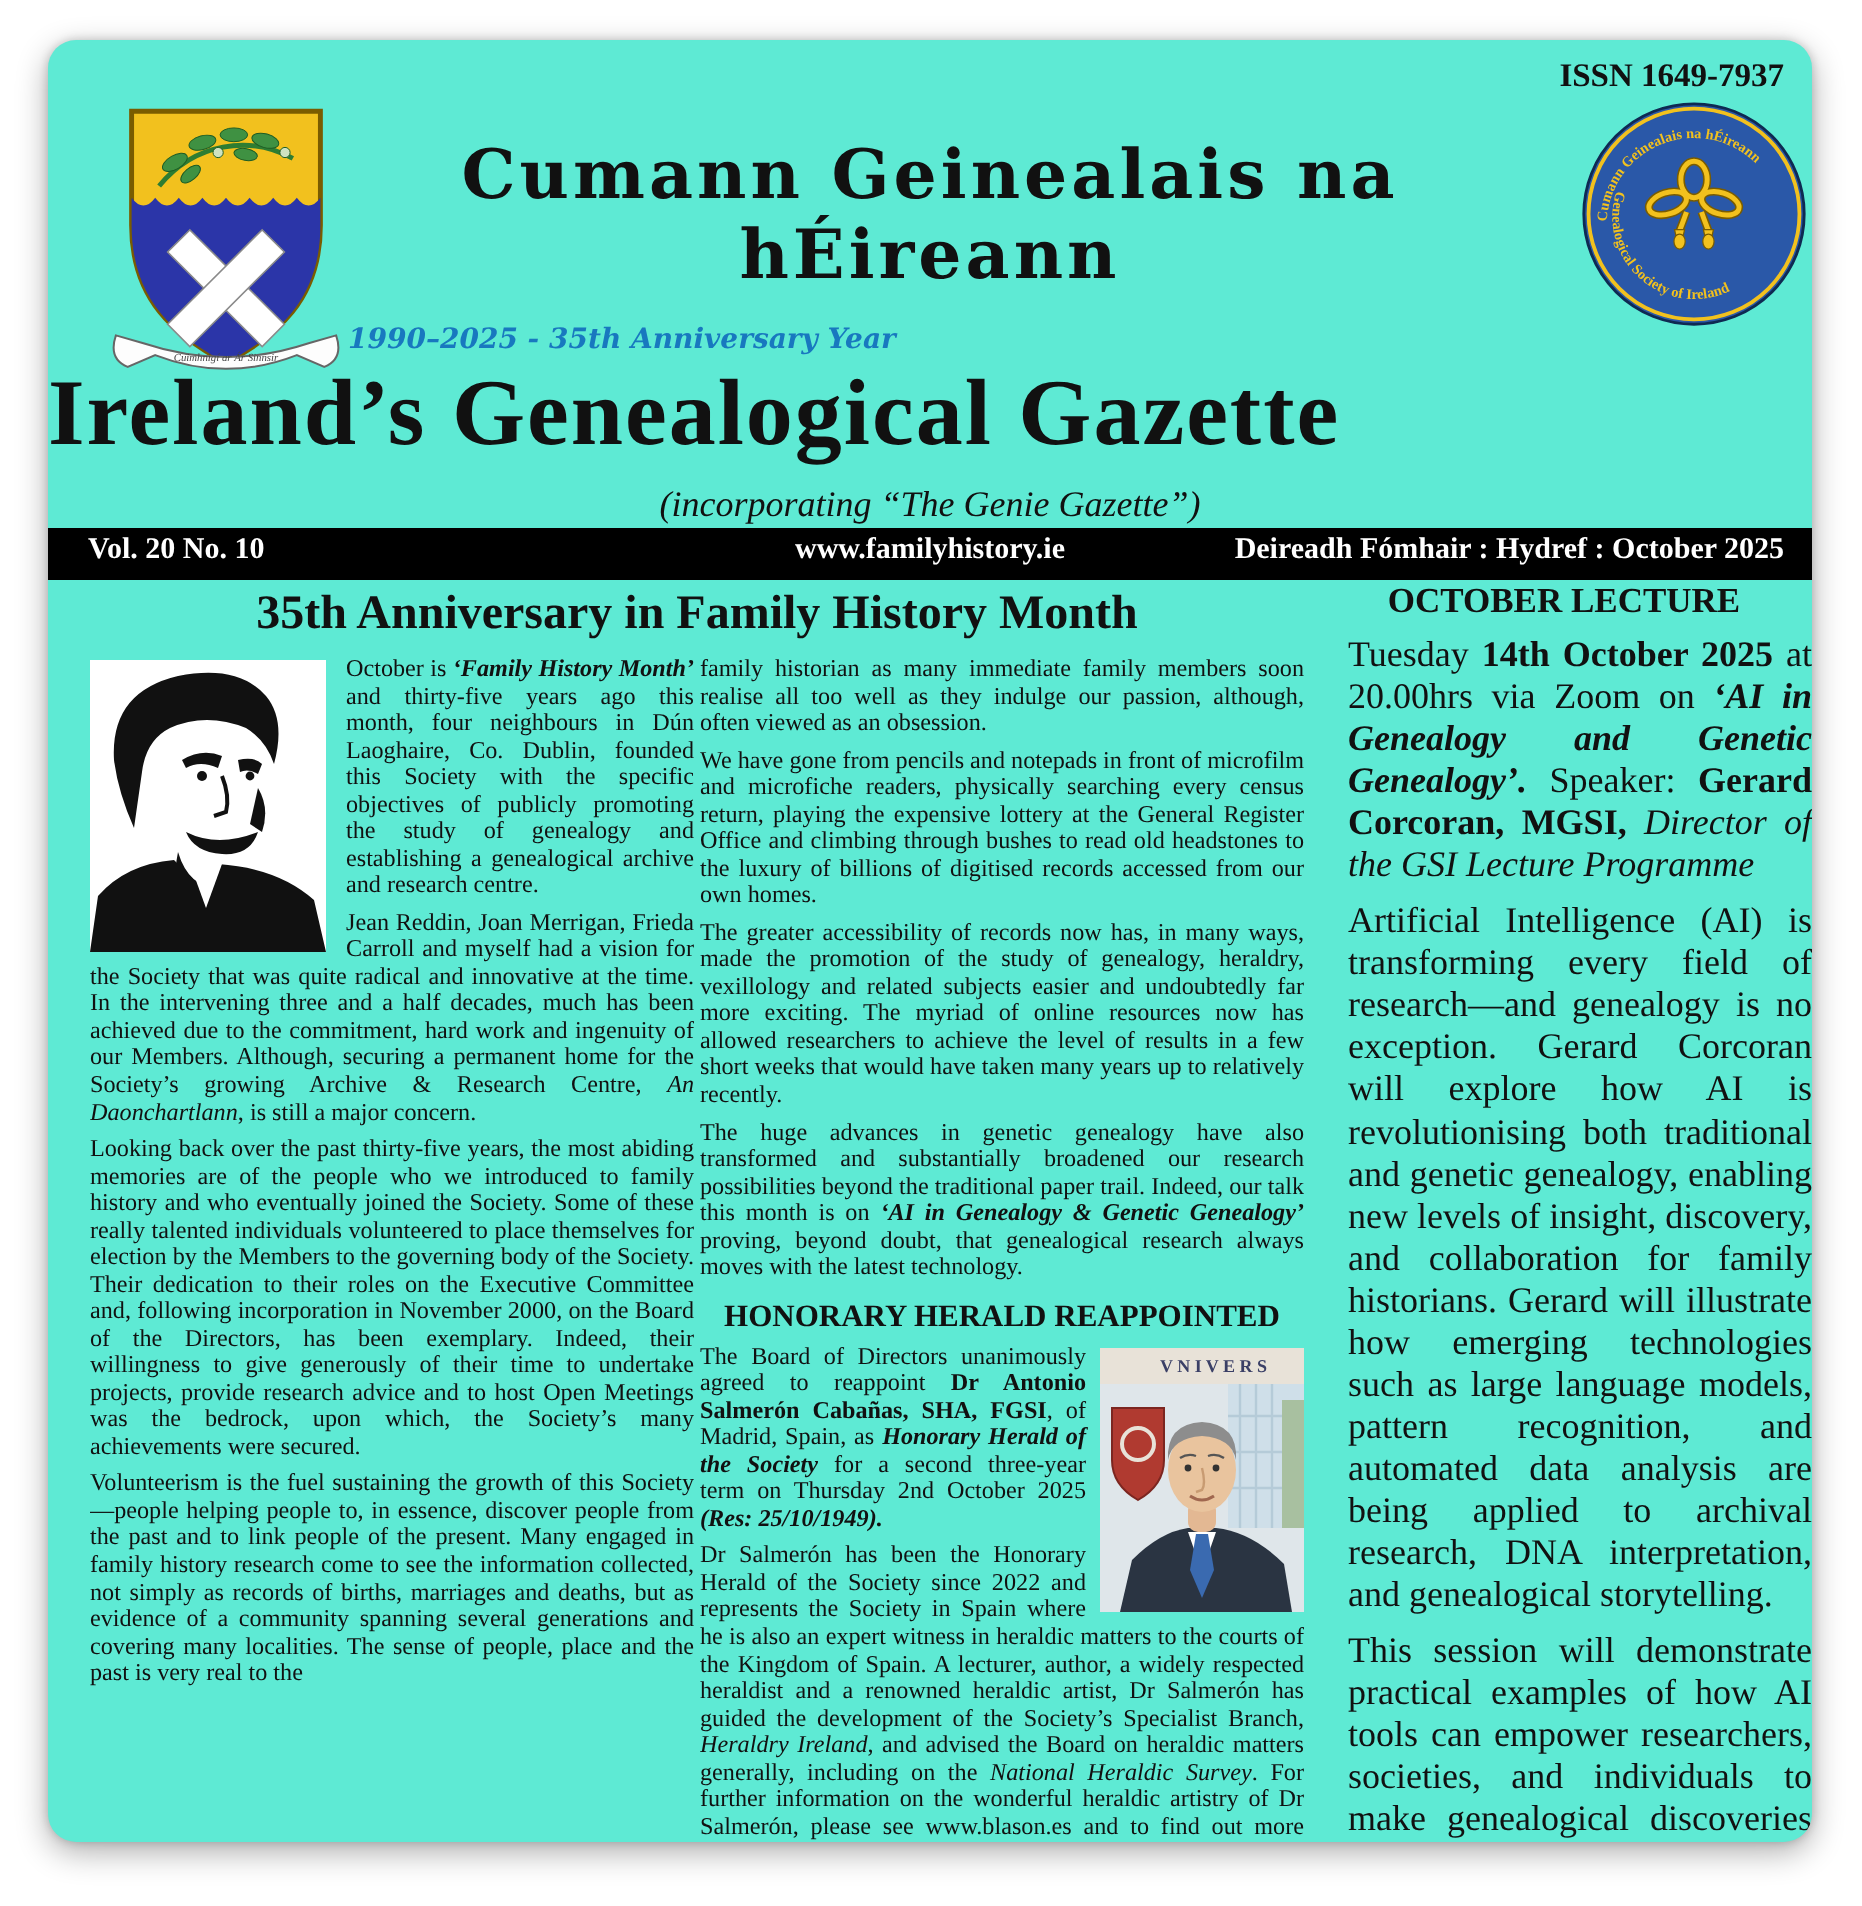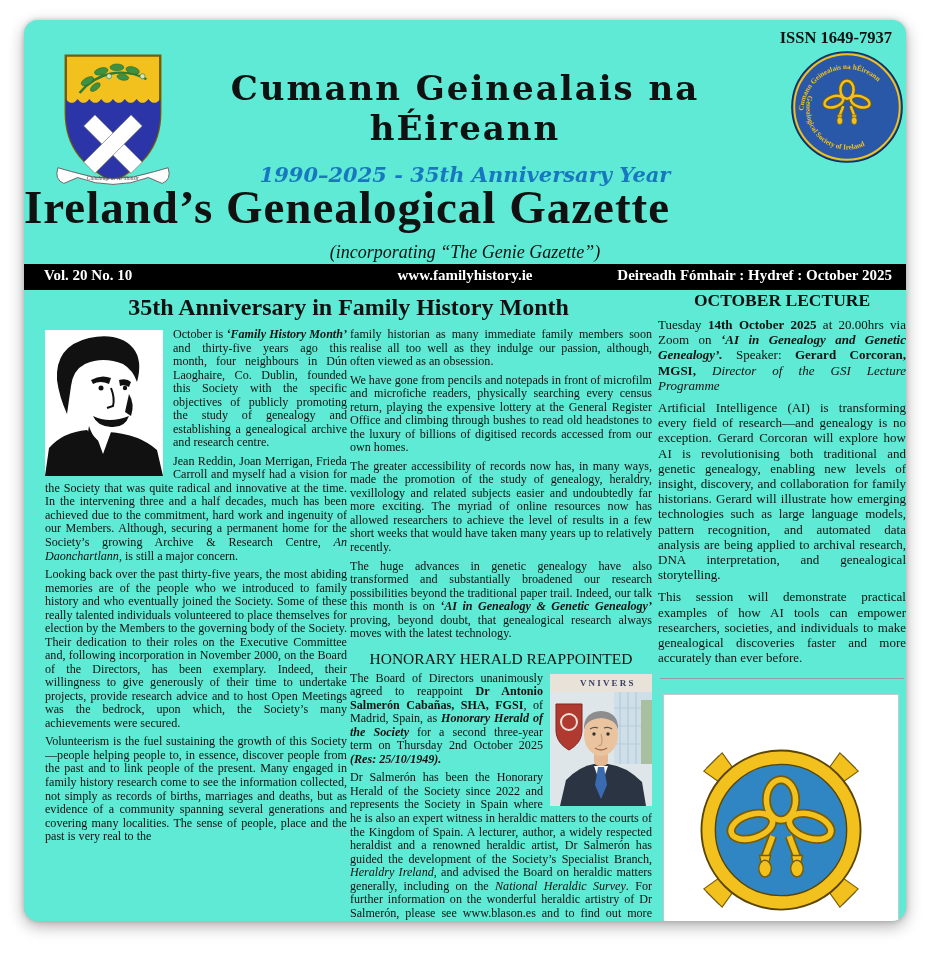--- a/index.html
+++ b/index.html
@@ -18,41 +18,41 @@
   }
   .issn{position:absolute;top:8px;right:14px;font-weight:bold;font-size:16.5px;}
   .crest{position:absolute;left:30px;top:28px;width:118px;height:146px;}
   .seal{position:absolute;right:2px;top:30px;width:114px;height:114px;}
   .uncial{
     position:absolute;top:48px;left:150px;right:150px;text-align:center;
     font-family:"DejaVu Serif", serif;font-weight:bold;font-size:34px;letter-spacing:2px;
   }
   .motto{position:absolute;top:112px;left:150px;right:150px;text-align:center;
     font-style:italic;font-size:19.5px;}
-  .anniv{position:absolute;top:142px;left:150px;right:150px;text-align:center;
-    font-family:"DejaVu Serif", serif;font-style:italic;font-weight:bold;font-size:21px;}
+  .anniv{position:absolute;top:142px;left:150px;right:150px;text-align:left;
+    font-family:"DejaVu Serif", serif;font-style:italic;font-weight:bold;font-size:14px;}
   .gztitle{position:absolute;top:160px;left:0;right:0;text-align:left;
     font-weight:bold;font-size:47px;letter-spacing:1px;}
   .gzsub{position:absolute;top:222px;left:0;right:0;text-align:center;
     font-style:italic;font-size:18px;}
   .infobar{position:absolute;top:244px;left:0;right:0;height:26px;background:#000;color:#fff;
     font-weight:bold;font-size:15px;}
   .infobar .vol{position:absolute;left:20px;top:3px;}
   .infobar .web{position:absolute;left:0;right:0;top:3px;text-align:center;cursor:pointer;}
   .infobar .idate{position:absolute;right:14px;top:3px;}
   .article-title{position:absolute;top:274px;left:21px;width:607px;text-align:center;
     font-weight:bold;font-size:24px;}
   .col{position:absolute;top:308px;}
   .col1{left:21px;width:302px;height:600px;overflow:hidden;}
   .col2{left:326px;width:302px;height:613px;overflow:hidden;}
   .col3{left:634px;top:270px;width:248px;}
   .col p{font-size:12.1px;line-height:1.12;text-align:justify;margin:0 0 5px 0;}
-  .col3 p{font-size:13px;line-height:1.17;margin:0 0 7px 0;}
+  .col3 p{font-size:18px;line-height:1.17;margin:0 0 7px 16px;}
   .portrait{float:left;width:118px;height:146px;margin:2px 10px 2px 0;}
-  .herald-title{text-align:center;font-weight:normal;font-size:15.5px;margin:9px 0 4px 0;}
+  .herald-title{text-align:center;font-weight:bold;font-size:15.5px;margin:9px 0 4px 0;}
   .herald-photo{float:right;width:102px;height:132px;margin:2px 0 4px 7px;}
   .lect-title{text-align:center;font-weight:bold;font-size:17.5px;margin:0 0 6px 0;}
   .rule{border:none;border-top:1px solid #9a9a9a;margin:13px 2px 0 2px;}
   .badge-box{margin:15px 0 0 5px;width:234px;height:270px;border:1px solid #c8c8c8;background:#fff;
     display:flex;align-items:center;justify-content:center;}
   .badge-box svg{width:222px;height:244px;}
   .b{font-weight:bold;}
   .i{font-style:italic;}
   .bi{font-weight:bold;font-style:italic;}
 </style>

